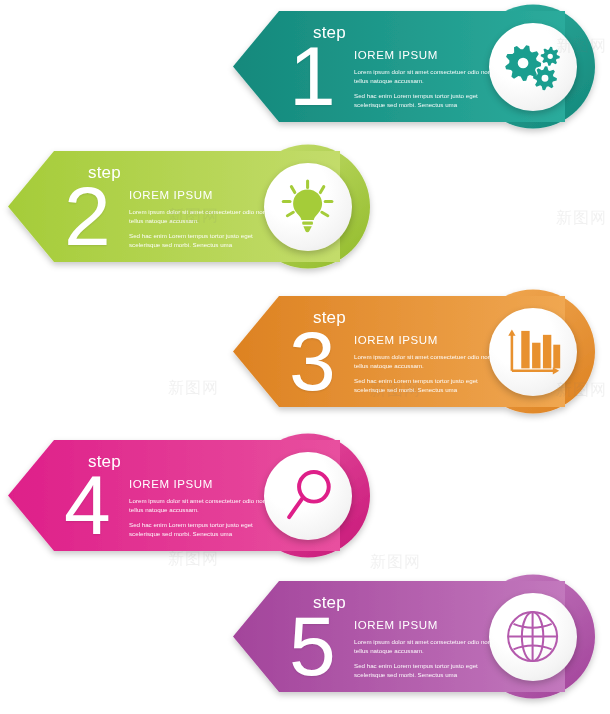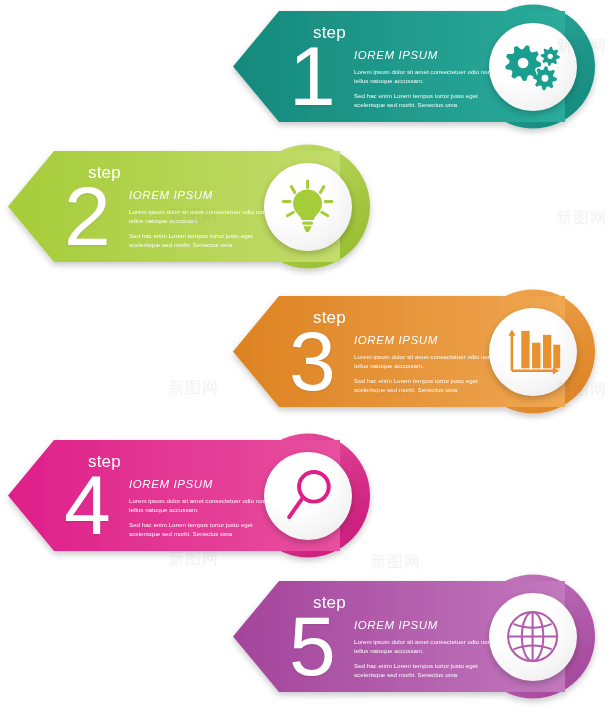--- a/index.html
+++ b/index.html
@@ -76,21 +76,20 @@
   }
 
   .text-head {
     color: #ffffff;
     font-size: 11.5px;
     font-weight: 400;
     letter-spacing: 0.6px;
     line-height: 1.1;
     margin: 0 0 5px 0;
     white-space: nowrap;
-    font-style: italic;
   }
 
   .text-para {
     color: #ffffff;
     font-size: 6.2px;
     font-weight: 400;
     line-height: 1.55;
     margin: 0 0 5px 0;
     opacity: 0.96;
   }

